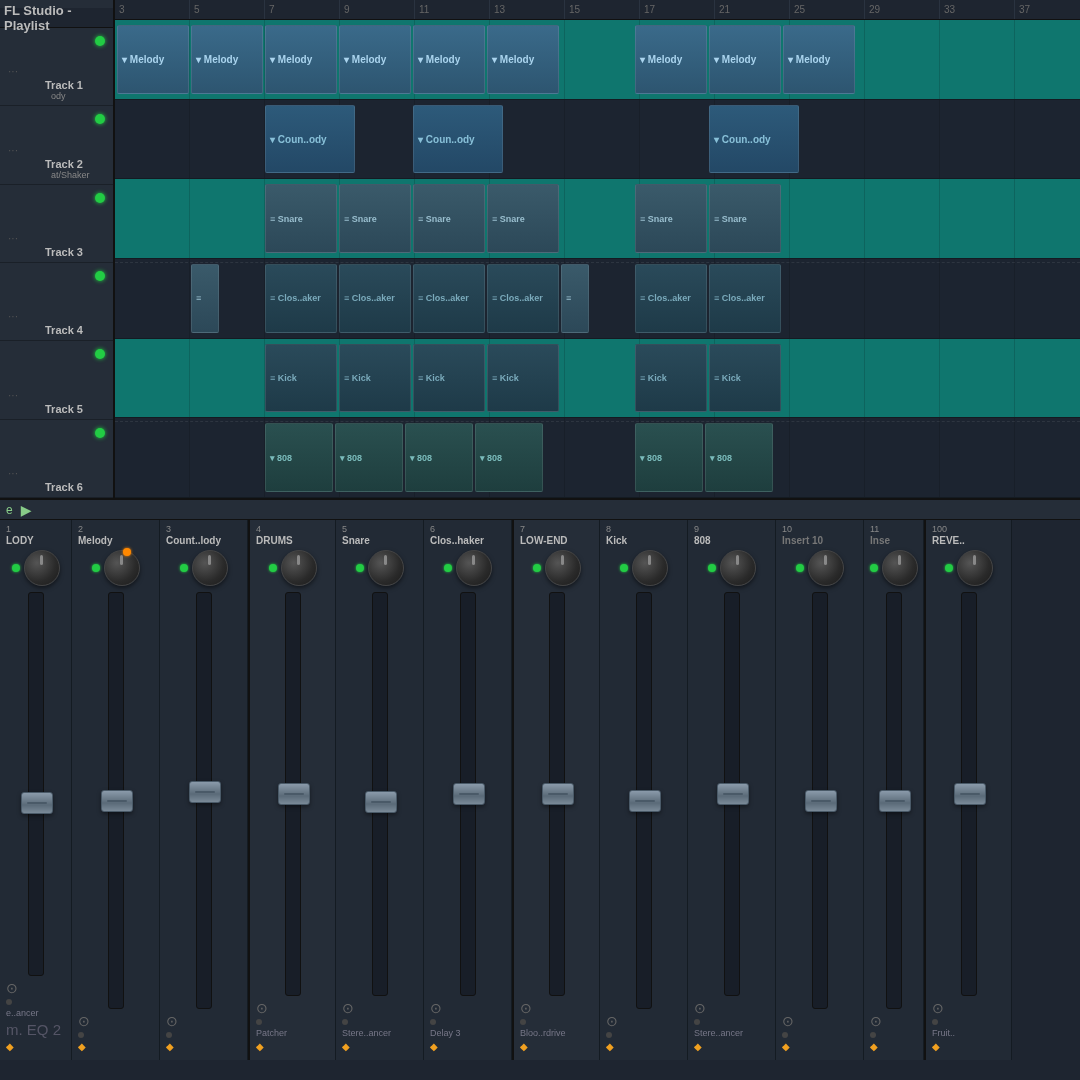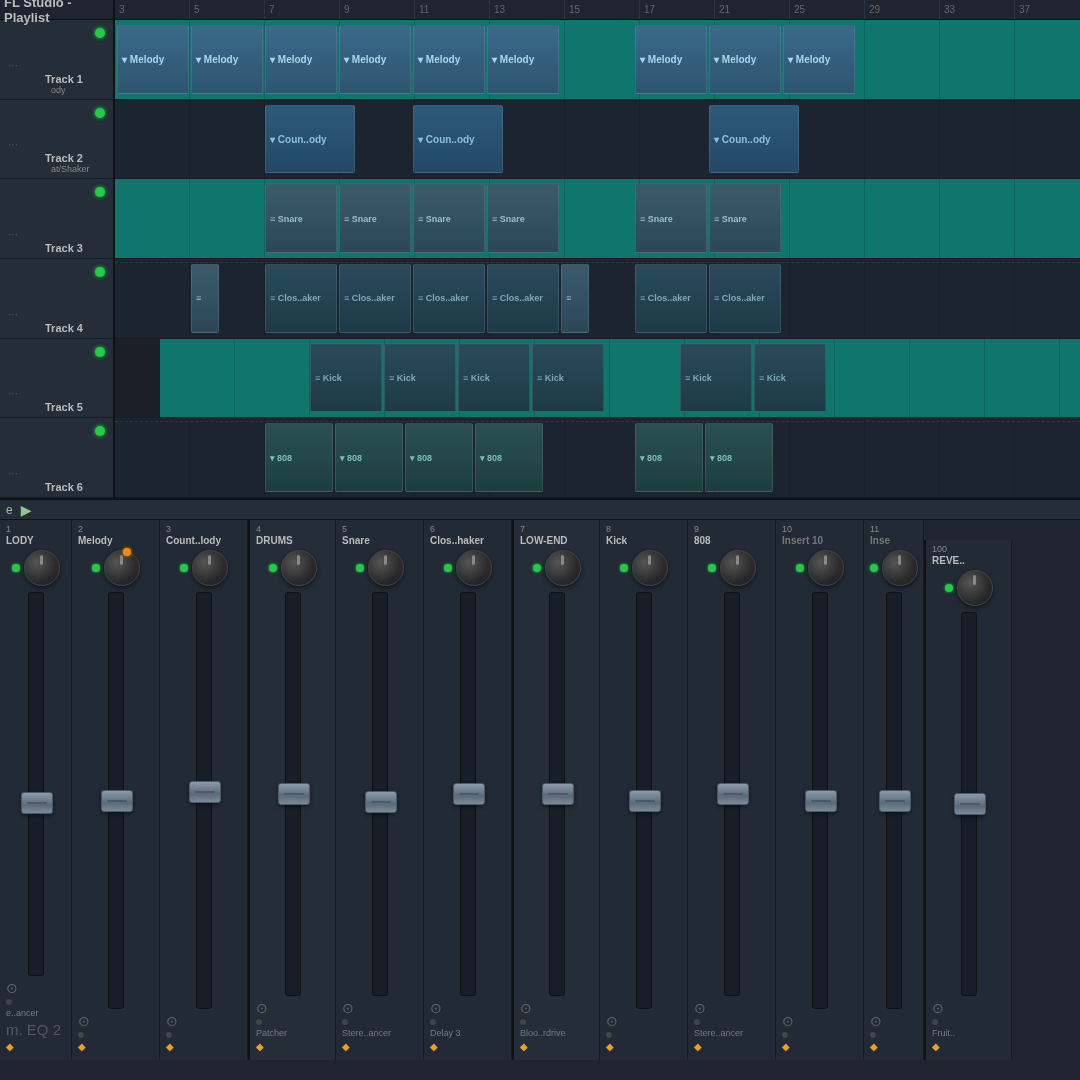--- a/index.html
+++ b/index.html
@@ -385,21 +385,21 @@
       flex: 1;
       padding: 0 4px;
     }
   </style>
 </head>
 <body>
 
 <div id="top-section">
 
   <div id="left-panel">
-    <div style="height:20px; background:#1e2530; border-bottom:1px solid #111; display:flex; align-items:center; padding:0 4px;">
+    <div style="height:20px; background:#1e2530; border-bottom:1px solid #111; display:flex; align-items:center; padding:0 4px;margin-top:8px;">
       <span style="font-size:13px; font-weight:bold; color:#bbb;">FL Studio - Playlist</span>
     </div>
 
     <div class="left-track-slot" style="height:80px;">
       <div class="track-led"></div>
       <div class="dots">···</div>
       <div class="left-track-name">Track 1</div>
       <div class="left-instrument-name">ody</div>
     </div>
 
@@ -496,21 +496,21 @@
           <div class="clip clip-closehaker" style="left:150px; width:72px;">≡ Clos..aker</div>
           <div class="clip clip-closehaker" style="left:224px; width:72px;">≡ Clos..aker</div>
           <div class="clip clip-closehaker" style="left:298px; width:72px;">≡ Clos..aker</div>
           <div class="clip clip-closehaker" style="left:372px; width:72px;">≡ Clos..aker</div>
           <div class="clip clip-mini" style="left:446px; width:28px;">≡</div>
           <div class="clip clip-closehaker" style="left:520px; width:72px;">≡ Clos..aker</div>
           <div class="clip clip-closehaker" style="left:594px; width:72px;">≡ Clos..aker</div>
         </div>
       </div>
 
-      <div class="track-row track-bg-odd" style="height:80px;margin-left:45px;">
+      <div class="track-row track-bg-odd" style="height:80px;">
         <div class="track-lane" style="position:relative; overflow:hidden;">
           <div class="clip clip-kick" style="left:150px; width:72px;">≡ Kick</div>
           <div class="clip clip-kick" style="left:224px; width:72px;">≡ Kick</div>
           <div class="clip clip-kick" style="left:298px; width:72px;">≡ Kick</div>
           <div class="clip clip-kick" style="left:372px; width:72px;">≡ Kick</div>
           <div class="clip clip-kick" style="left:520px; width:72px;">≡ Kick</div>
           <div class="clip clip-kick" style="left:594px; width:72px;">≡ Kick</div>
         </div>
       </div>
 
@@ -749,21 +749,21 @@
           <div class="fader-handle" style="top:50%;"></div>
         </div>
       </div>
       <div class="channel-bottom">
         <div class="channel-clock">⊙</div>
         <div class="channel-dot"></div>
         <div class="channel-eq-icon">◆</div>
       </div>
     </div>
 
-    <div class="mixer-channel" style="border-left:2px solid #111;margin-top:20px;">
+    <div class="mixer-channel" style="border-left:2px solid #111;">
       <div class="channel-num">100</div>
       <div class="channel-name">REVE..</div>
       <div class="channel-knob-row">
         <div class="channel-led"></div>
         <div class="knob"></div>
       </div>
       <div class="fader-container">
         <div class="fader-track">
           <div class="fader-handle" style="top:50%;"></div>
         </div>

